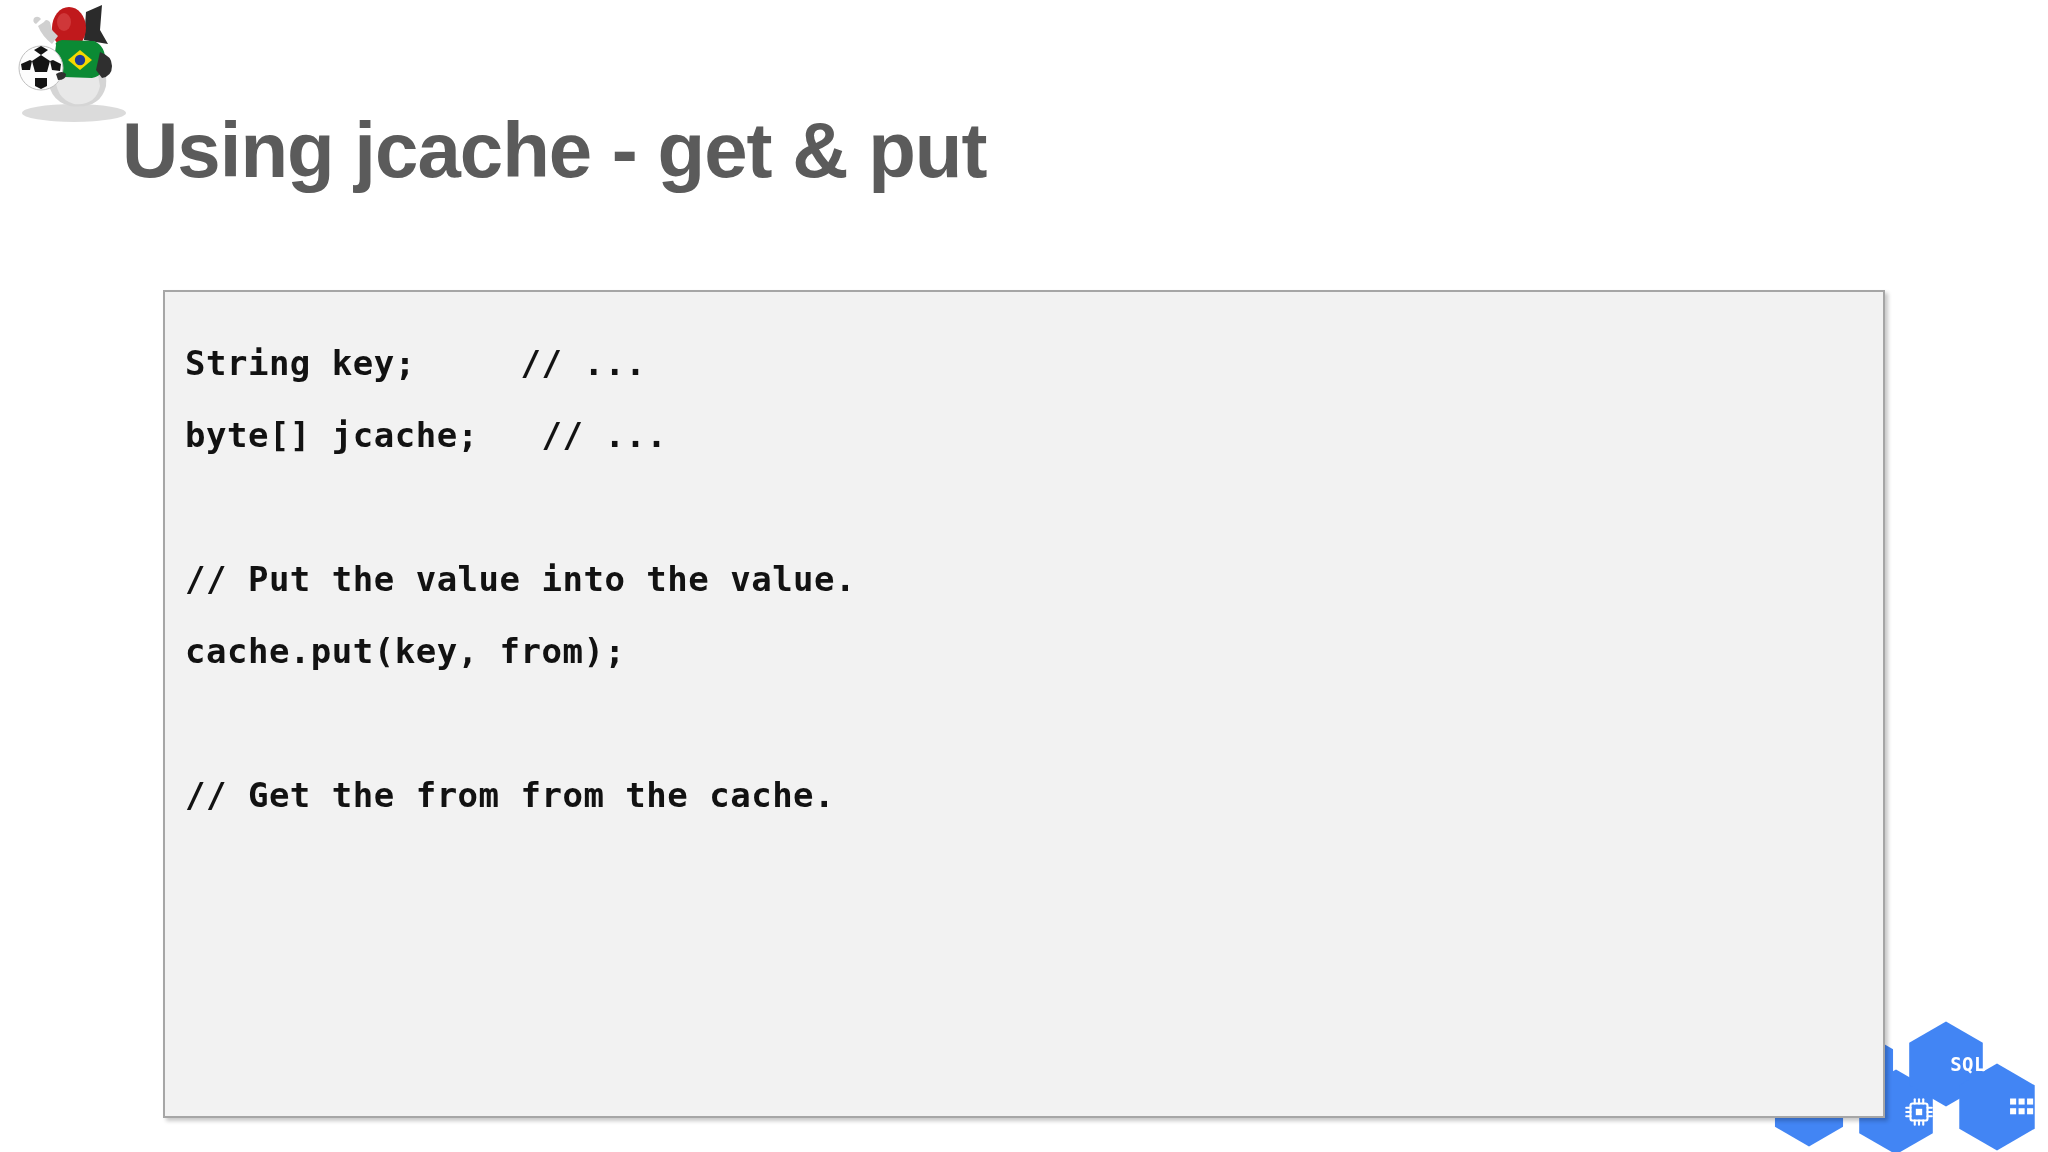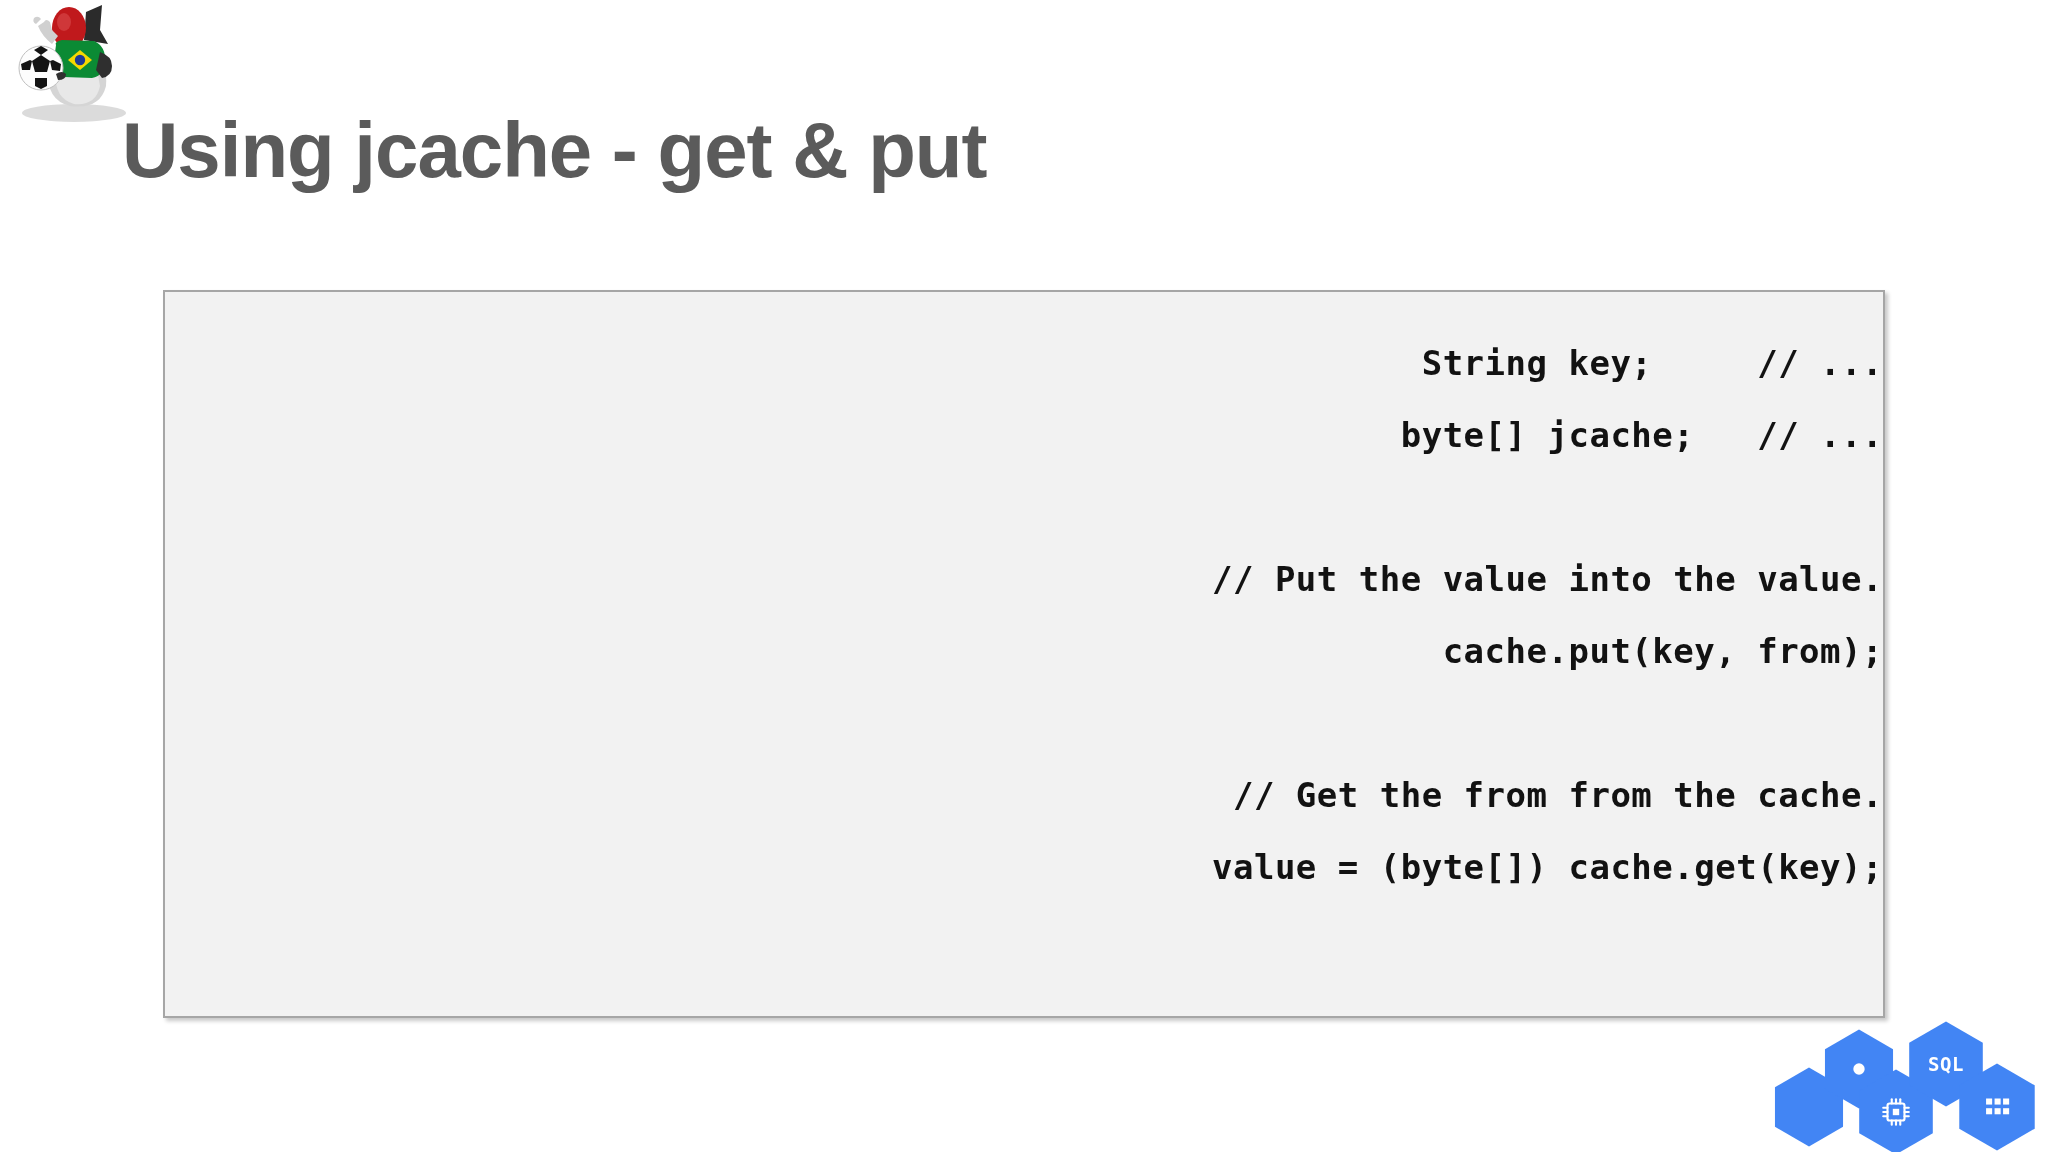--- a/index.html
+++ b/index.html
@@ -38,28 +38,27 @@
     font-family: "Liberation Sans", sans-serif;
     text-align: right;
   }
 
   
   .code-block {
     position: absolute;
     left: 163px;
     top: 290px;
     width: 1722px;
-    height: 728px;
+    height: 828px;
     background: #f2f2f2;
     border: 2px solid #a6a6a6;
     box-sizing: border-box;
     box-shadow: 3px 3px 4px rgba(0,0,0,0.22);
     z-index: 5;
     overflow: hidden;
-    text-align: right;
   }
   .code-inner {
     padding: 35px 0 0 20px;
   }
   .code-line {
     font-family: "DejaVu Sans Mono", monospace;
     font-size: 34px;
     font-weight: bold;
     color: #121212;
     line-height: 72px;
@@ -78,21 +77,21 @@
     bottom: 0px;
     width: 270px;
     height: 130px;
     z-index: 1;
   }
   .hex {
     position: absolute;
     color: #ffffff;
     display: flex;
     align-items: center;
-    justify-content: center;
+    justify-content: flex-end;
   }
   .hex-shape {
     position: absolute;
     left: 0; top: 0;
     width: 100%; height: 100%;
   }
   .hex-label {
     position: relative;
     z-index: 2;
     font-family: "DejaVu Sans Mono", monospace;
@@ -221,15 +220,14 @@
 
 <div class="code-block">
   <div class="code-inner">
     <div class="code-line">String key;     // ...</div>
     <div class="code-line">byte[] jcache;   // ...</div>
     <div class="code-line blank"></div>
     <div class="code-line">// Put the value into the value.</div>
     <div class="code-line">cache.put(key, from);</div>
     <div class="code-line blank"></div>
     <div class="code-line">// Get the from from the cache.</div>
-    <div class="code-line">value = (byte[]) cache.get(key);</div>
   </div>
 </div>
 
 </body></html>

